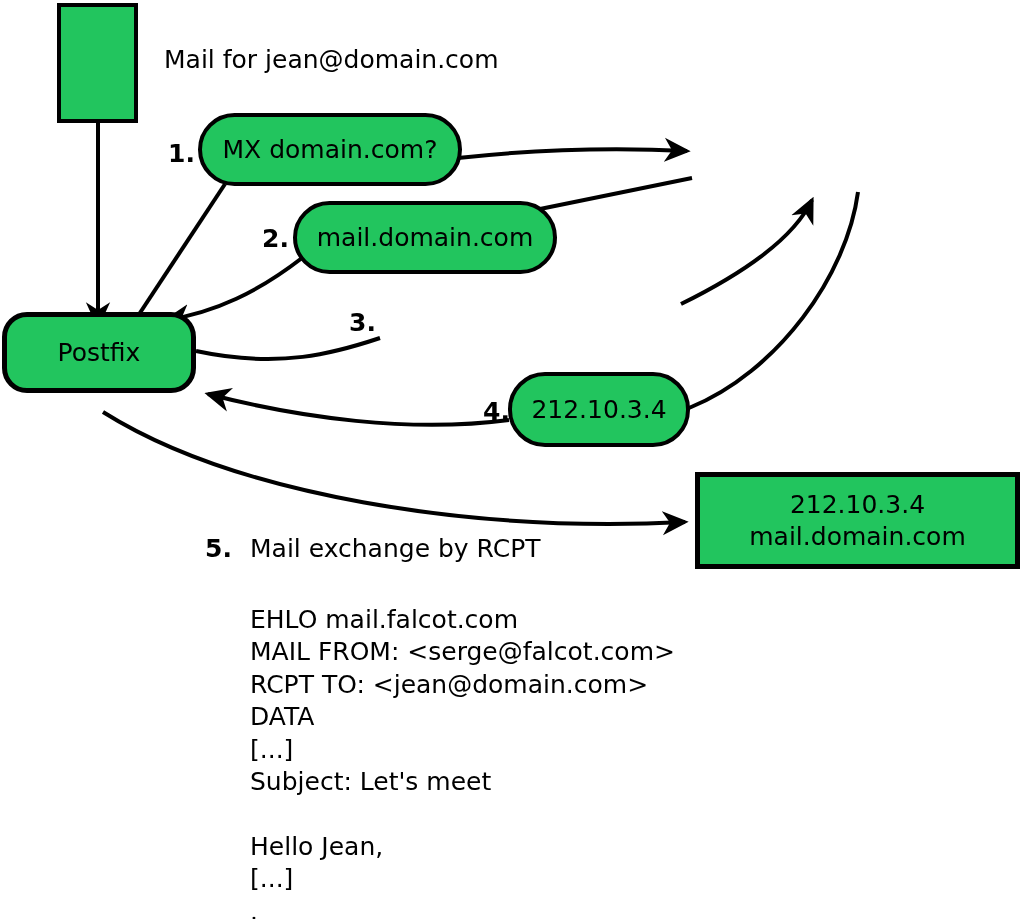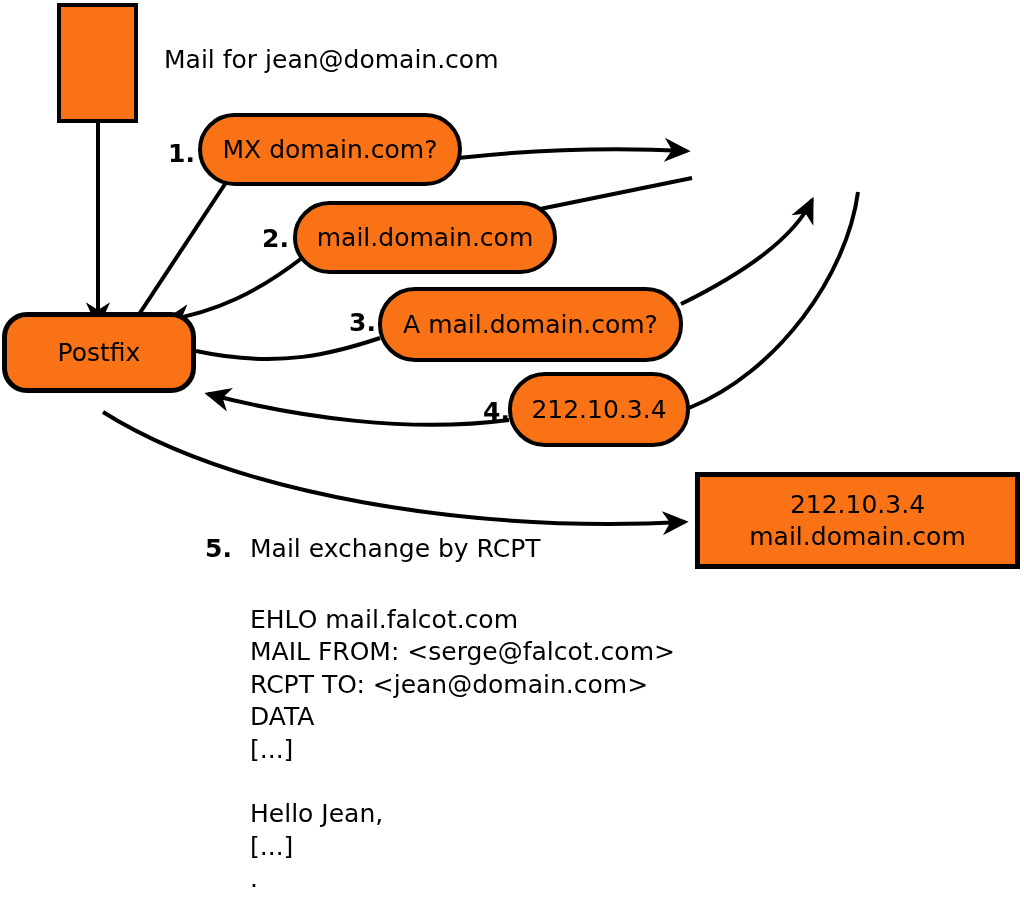--- a/index.html
+++ b/index.html
@@ -4,21 +4,21 @@
 <style>
   html,body{margin:0;padding:0;background:#ffffff;}
   .stage{
     position:relative;width:1024px;height:919px;background:#ffffff;
     font-family:"DejaVu Sans","Liberation Sans",sans-serif;color:#000000;
     overflow:hidden;
     padding-left:14px;
   }
   .stage svg{position:absolute;left:0;top:0;}
   .node{
-    position:absolute;box-sizing:border-box;background:#f97316;
+    position:absolute;box-sizing:border-box;background:#22c55e;
     display:flex;align-items:center;justify-content:center;
     font-size:25px;line-height:1.25;text-align:center;
   }
   .rectnode{border:5px solid #000000;}
   .pill{border:4px solid #000000;border-radius:37px;}
   .envelope{border:4px solid #000000;}
   .floatlabel{position:absolute;font-size:25px;white-space:nowrap;}
   .stepnum{position:absolute;font-size:25px;font-weight:bold;white-space:nowrap;}
   .smtp{position:absolute;left:250px;top:604px;font-size:25px;}
   .smtp-line{line-height:32.4px;min-height:32.4px;white-space:pre;}
@@ -53,21 +53,20 @@
 
   <div class="floatlabel" style="left:164px;top:45px;">Mail for jean@domain.com</div>
 
   <span class="stepnum" style="left:168px;top:139px;">1.</span>
   <div class="node pill" style="left:198px;top:113px;width:264px;height:73px;">MX domain.com?</div>
 
   <span class="stepnum" style="left:262px;top:224px;">2.</span>
   <div class="node pill" style="left:293px;top:201px;width:264px;height:73px;">mail.domain.com</div>
 
   <span class="stepnum" style="left:349px;top:308px;">3.</span>
-  <div class="node pill" style="left:378px;top:287px;width:305px;height:75px;">A mail.domain.com?</div>
 
   <span class="stepnum" style="left:483px;top:397px;">4.</span>
   <div class="node pill" style="left:508px;top:372px;width:182px;height:75px;">212.10.3.4</div>
 
 
   <div class="node rectnode" style="left:2px;top:312px;width:194px;height:81px;border-radius:25px;">Postfix</div>
 
   <div class="node rectnode" style="left:695px;top:472px;width:325px;height:97px;">
     <div class="mailbox-lines">
       <div>212.10.3.4</div>
@@ -77,19 +76,20 @@
 
   <span class="stepnum" style="left:205px;top:534px;">5.</span>
   <div class="floatlabel" style="left:250px;top:534px;">Mail exchange by RCPT</div>
 
   <div class="smtp">
     <div class="smtp-line">EHLO mail.falcot.com</div>
     <div class="smtp-line">MAIL FROM: &lt;serge@falcot.com&gt;</div>
     <div class="smtp-line">RCPT TO: &lt;jean@domain.com&gt;</div>
     <div class="smtp-line">DATA</div>
     <div class="smtp-line">[...]</div>
+    <div class="smtp-line">Subject: Let's meet</div>
     <div class="smtp-line"></div>
     <div class="smtp-line">Hello Jean,</div>
     <div class="smtp-line">[...]</div>
     <div class="smtp-line">.</div>
   </div>
 
 </div>
 
 </body></html>

